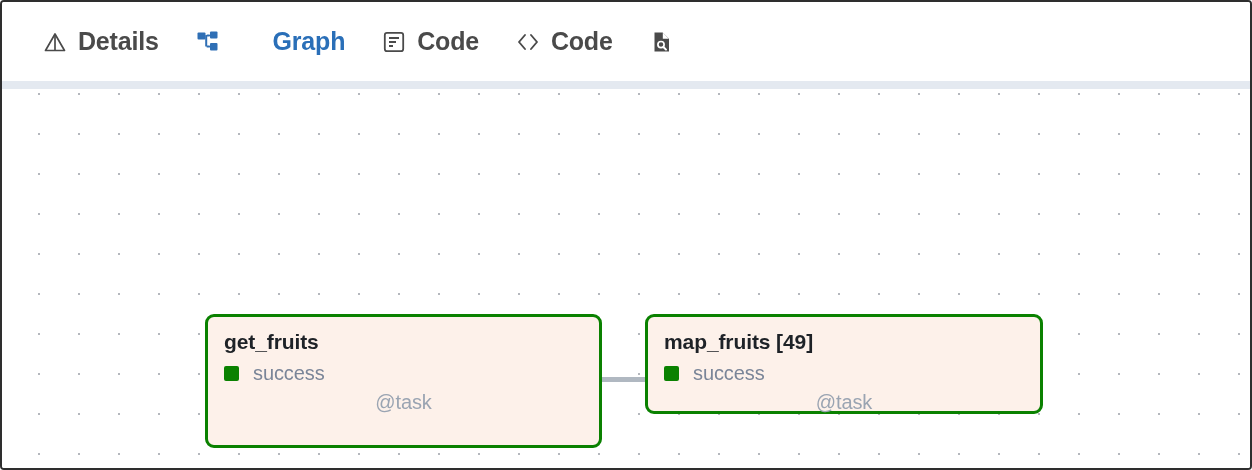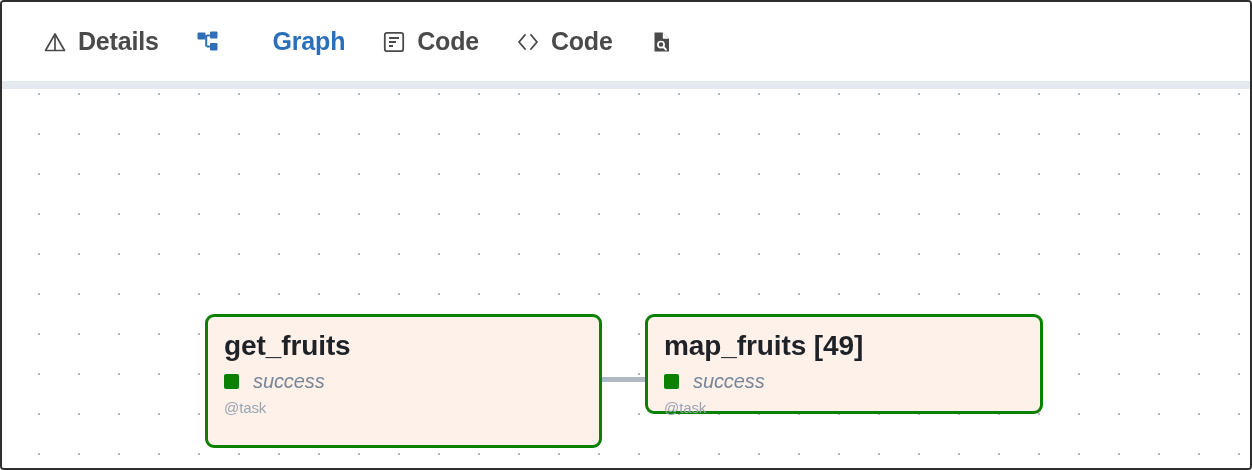--- a/index.html
+++ b/index.html
@@ -108,21 +108,21 @@
 
   .node {
     position: absolute;
     box-sizing: border-box;
     background: #fdf1ea;
     border: 3px solid #0a8100;
     border-radius: 9px;
     padding: 13px 16px 0 16px;
   }
   .node-title {
-    font-size: 28px;
+    font-size: 21px;
     font-weight: bold;
     color: #1e2227;
     letter-spacing: -0.1px;
     white-space: nowrap;
     margin-bottom: 8px;
   }
   .node-status {
     display: flex;
     align-items: center;
     gap: 14px;
@@ -132,26 +132,26 @@
     width: 15px;
     height: 15px;
     border-radius: 2px;
     background: #0a8100;
     flex: none;
   }
   .node-status-label {
     font-size: 20px;
     color: #7a8598;
     letter-spacing: -0.1px;
-    font-style: italic;
   }
   .node-type {
-    font-size: 15px;
+    font-size: 20px;
     color: #9aa4b2;
     letter-spacing: -0.1px;
+    text-align: center;
   }
 
   #node-get-fruits {
     left: 203px;
     top: 225px;
     width: 397px;
     height: 134px;
   }
   #node-map-fruits {
     left: 643px;

